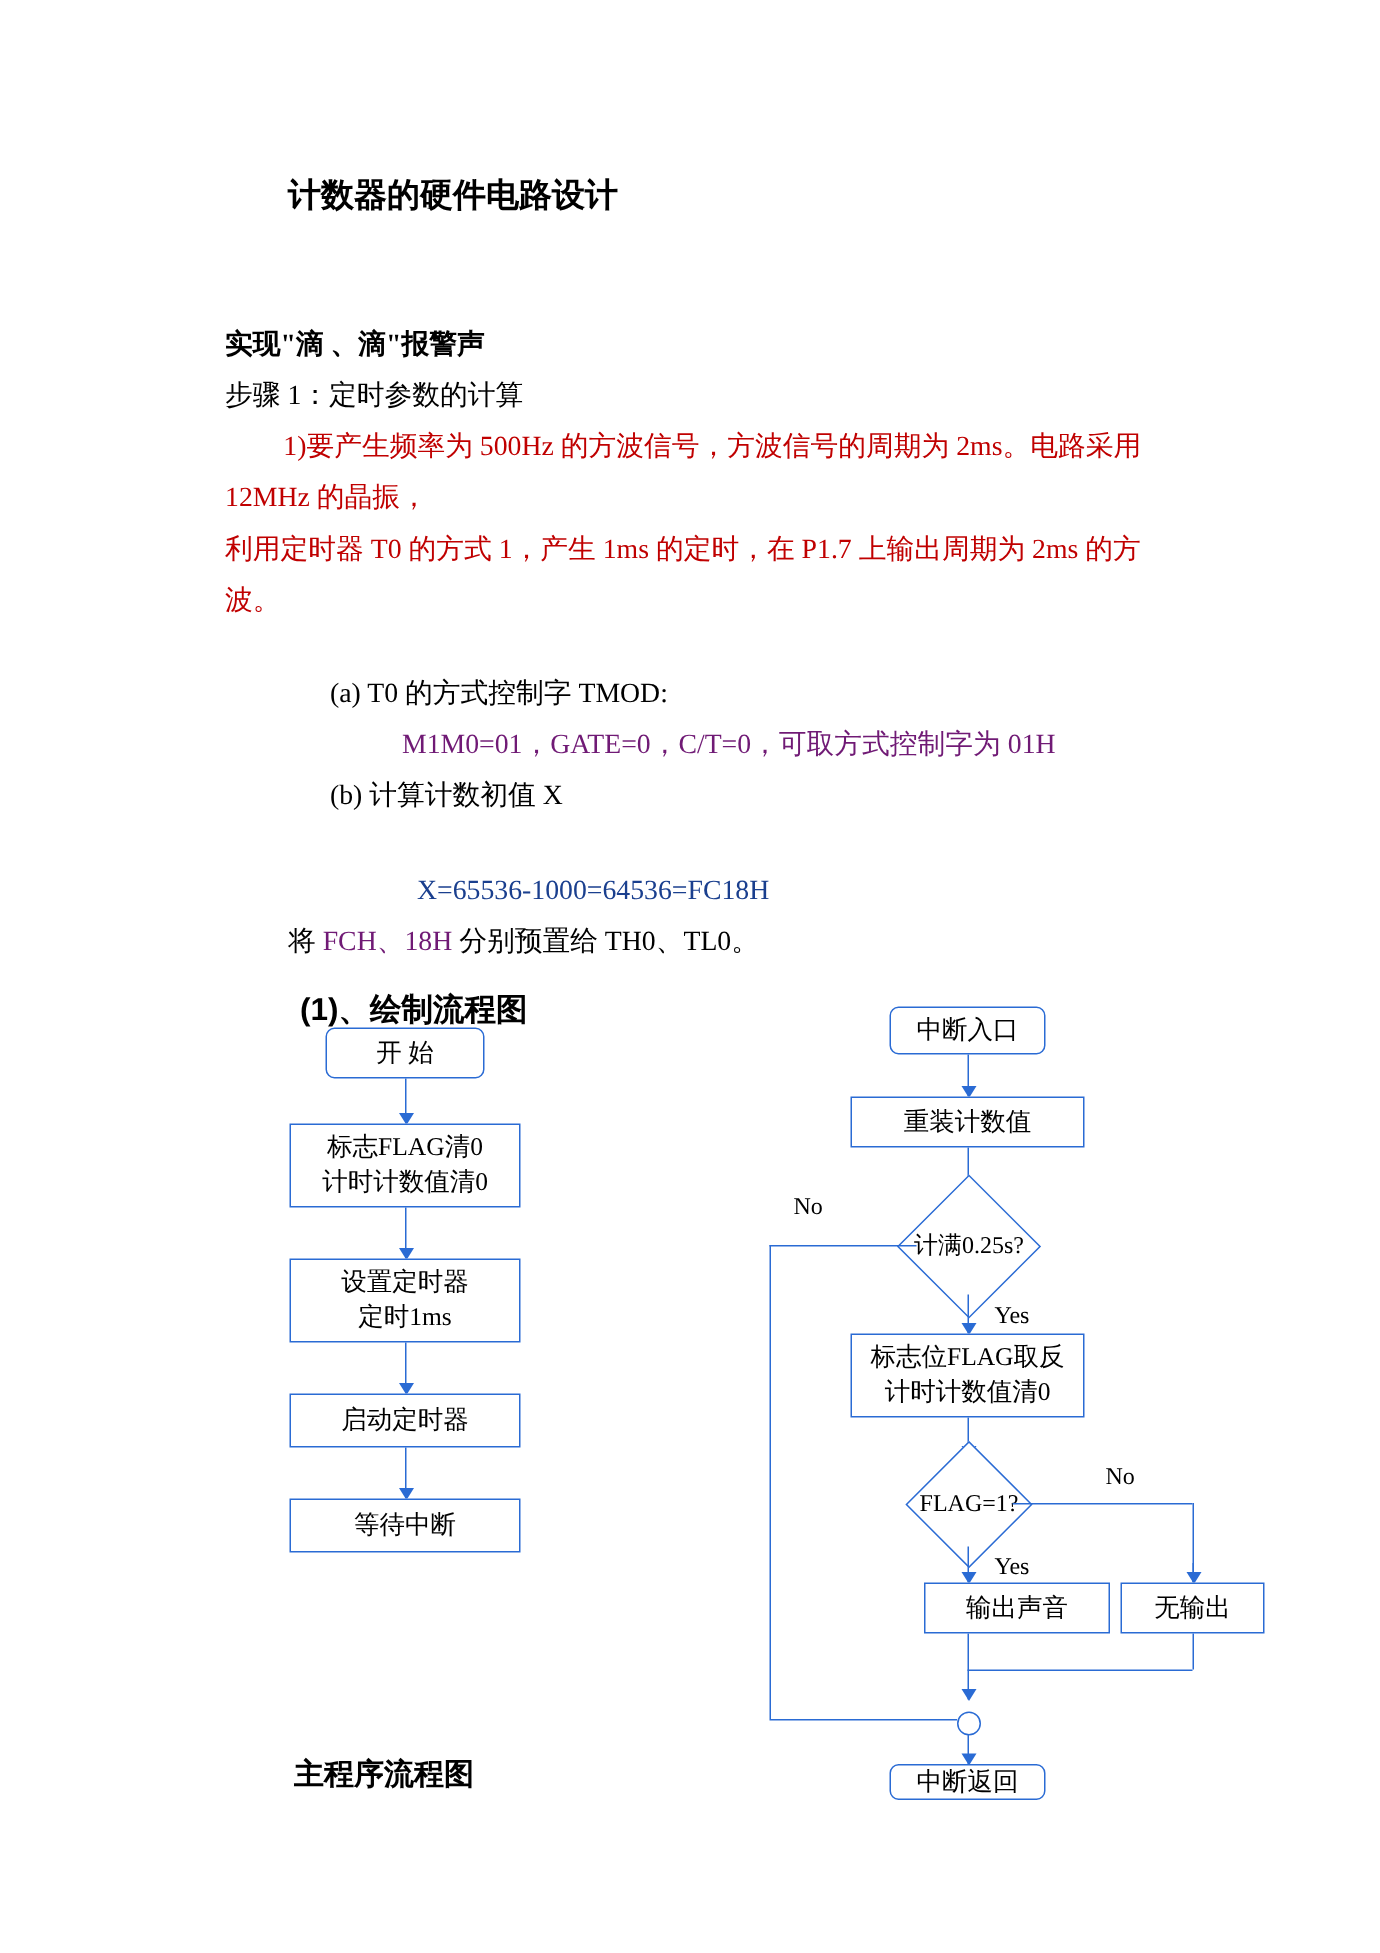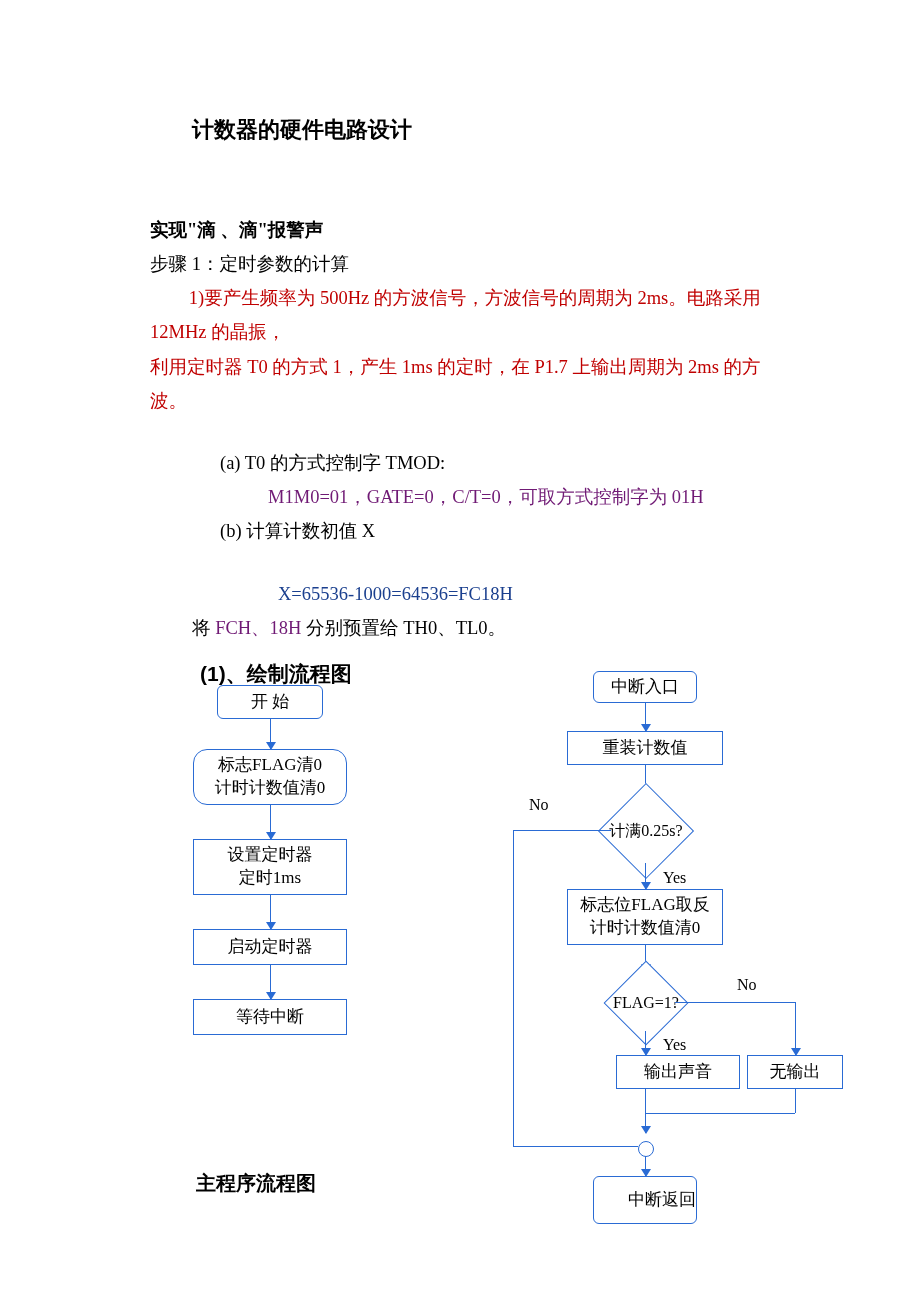--- a/index.html
+++ b/index.html
@@ -92,21 +92,21 @@
 </div>
 
 <div class="flowwrap">
 
   <div class="left-chart">
     <div class="rbox round1" style="left:42px; top:0; width:106px; height:34px;">
         <span>开 始</span>
       </div>
     <div class="arrowV" style="left:95px; top:34px; height:30px;"></div>
 
-    <div class="rbox" style="left:18px; top:64px; width:154px; height:56px;border-radius:14px;">
+    <div class="rbox" style="left:18px; top:64px; width:154px; height:56px;">
       <div><span>标志FLAG清0</span><br><span>计时计数值清0</span></div>
     </div>
     <div class="arrowV" style="left:95px; top:120px; height:34px;"></div>
 
     <div class="rbox" style="left:18px; top:154px; width:154px; height:56px;">
       <div><span>设置定时器</span><br><span>定时1ms</span></div>
     </div>
     <div class="arrowV" style="left:95px; top:210px; height:34px;"></div>
 
     <div class="rbox" style="left:18px; top:244px; width:154px; height:36px;">
@@ -165,17 +165,17 @@
     <div class="rbox" style="left:262px; top:384px; width:96px; height:34px;">
         <span>无输出</span>
       </div>
 
     <div class="arrowV" style="left:160px; top:418px; height:44px;"></div>
     <div class="lineV" style="left:310px; top:418px; height:24px;"></div>
     <div class="arrowH" style="left:160px; top:442px; width:150px;"></div>
     <div style="position:absolute;left:153px;top:470px; width:14px; height:14px; border:1.5px solid #2a6bd4; border-radius:50%; background:#fff;"></div>
     <div class="arrowV" style="left:160px; top:485px; height:20px;"></div>
 
-    <div class="rbox round1" style="left:108px; top:505px; width:104px; height:48px;justify-content:flex-end;">
+    <div class="rbox round1" style="left:108px; top:505px; width:104px; height:24px;">
         <span>中断返回</span>
       </div>
   </div>
 </div>
 
 </body></html>

